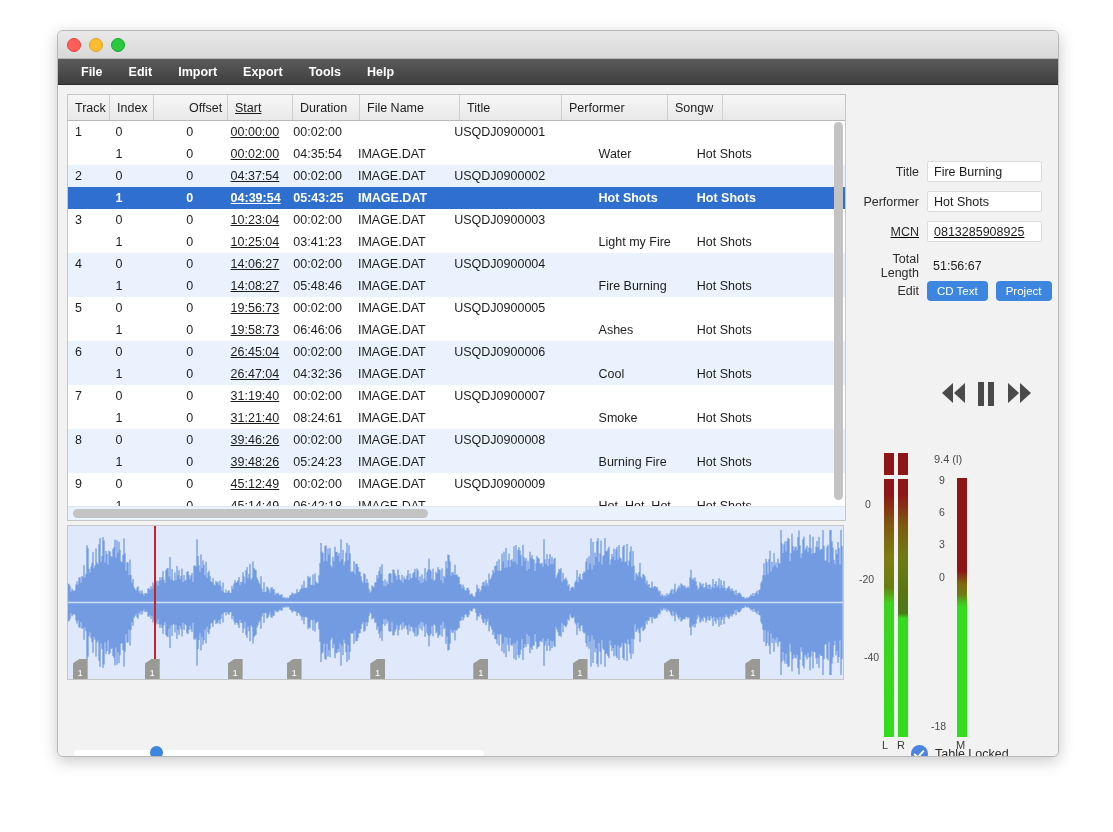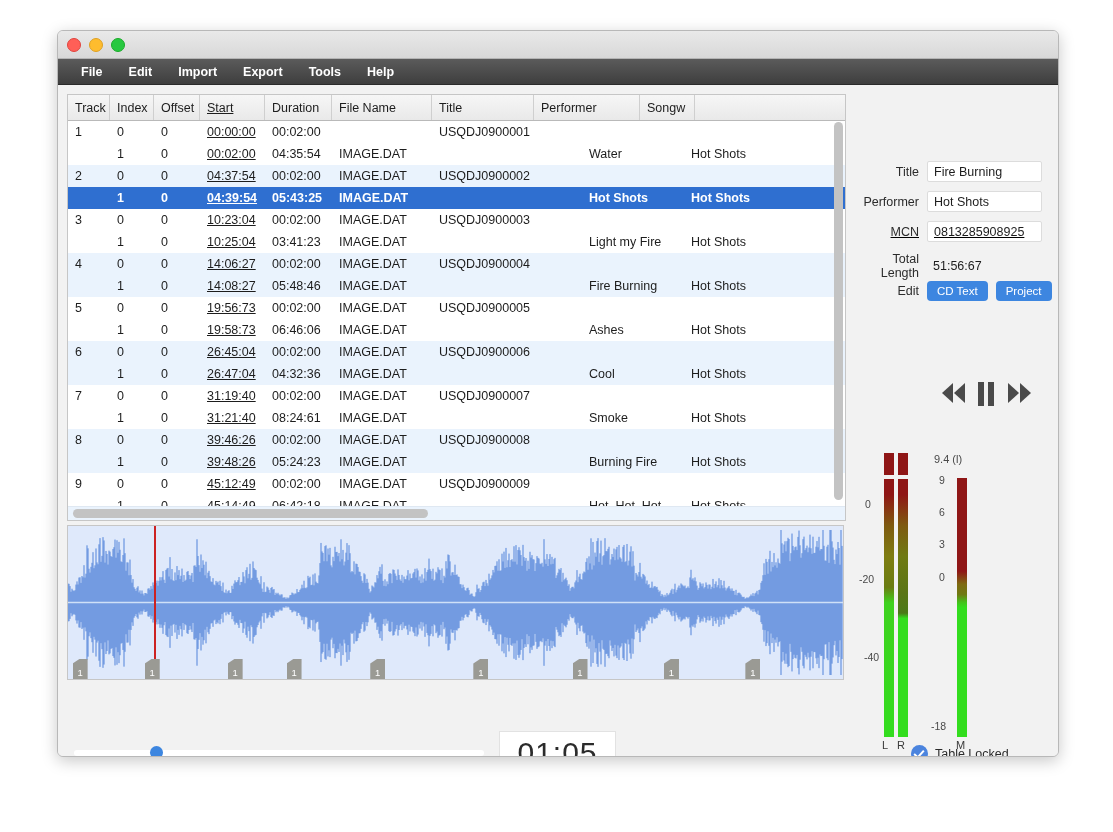--- a/index.html
+++ b/index.html
@@ -76,21 +76,21 @@
   .row.sel{background:#2f6fd0;}
   .row.sel .td{color:#ffffff;font-weight:bold;}
   .td{
     font-size:12.5px;color:#1d1d1d;
     padding-left:7px;box-sizing:border-box;
     overflow:hidden;white-space:nowrap;
   }
   
   .c-track{width:42px;}
   .c-index{width:44px;}
-  .c-offset{width:46px;}
+  .c-offset{width:46px;margin-left:28px;}
   .c-start{width:65px;text-decoration:underline;}
   .c-duration{width:67px;}
   .c-file{width:100px;}
   .c-isrc{width:150px;}
   .c-title{width:102px;}
   .c-perf{width:106px;}
   .c-song{width:55px;}
 
   .vscroll{
     position:absolute;right:2px;top:27px;width:9px;height:382px;
@@ -466,21 +466,20 @@
             <div class="marker" style="left: 302.25px;">1</div>
             <div class="marker" style="left: 405.325px;">1</div>
             <div class="marker" style="left: 504.525px;">1</div>
             <div class="marker" style="left: 595.975px;">1</div>
             <div class="marker" style="left: 677.35px;">1</div>
           </div>
       </div>
 
       <div class="slider-track"></div>
       <div class="slider-knob" id="slider-knob" style="left: 92px;"></div>
-      <div class="time-box">01:05</div>
 
       <div class="rpanel">
 
         <div class="field" style="left:0;top:76px;">
           <div class="flabel">Title</div>
           <div class="finput">Fire Burning</div>
         </div>
 
         <div class="field" style="left:0;top:106px;">
           <div class="flabel">Performer</div>

